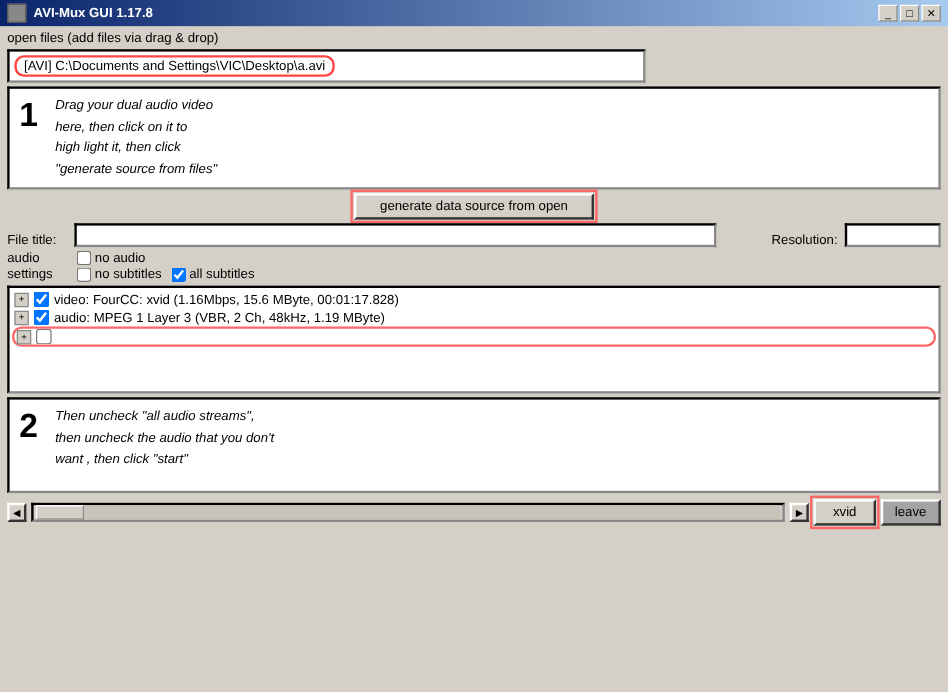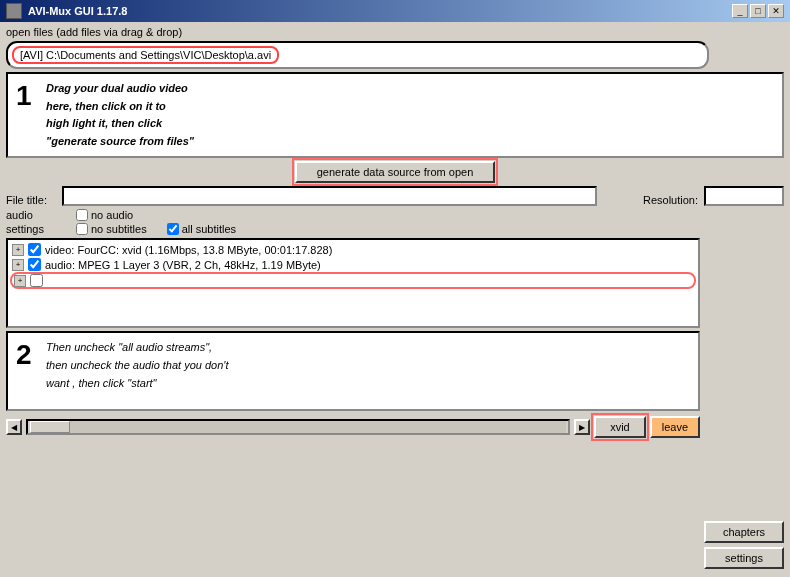--- a/index.html
+++ b/index.html
@@ -154,21 +154,21 @@
       flex: 1;
     }
     .resolution-input {
       width: 80px;
     }
 
     
     .options-row {
       display: flex;
       align-items: center;
-      gap: 20px;
+      gap: 8px;
     }
     .options-label {
       font-size: 11px;
       min-width: 50px;
       color: #000;
     }
     .checkbox-item {
       display: flex;
       align-items: center;
       gap: 3px;
@@ -302,21 +302,21 @@
       border: 2px outset #fff;
       border-bottom-color: #888;
       border-right-color: #888;
       padding: 3px 14px;
       font-size: 11px;
       cursor: pointer;
       outline: 2px solid #ff6666;
       outline-offset: 1px;
     }
     .leave-btn {
-      background: #fdba74;
+      background: #a3a3a3;
       border: 2px outset #fff;
       border-bottom-color: #888;
       border-right-color: #888;
       padding: 3px 10px;
       font-size: 11px;
       cursor: pointer;
       text-align: center;
     }
 
     
@@ -361,28 +361,28 @@
     <div class="title-btn">✕</div>
   </div>
 </div>
 
 <div class="window-body">
 
   <div class="open-files-label">open files (add files via drag &amp; drop)</div>
 
   <div style="display:flex; gap:4px; align-items:stretch;">
 
-    <div class="file-list-box" style="width:703px; height:auto; min-height:28px;border-radius:11px;">
+    <div class="file-list-box" style="width:532px; height:auto; min-height:28px;">
       <span class="file-item">[AVI] C:\Documents and Settings\VIC\Desktop\a.avi</span>
     </div>
   </div>
 
   <div class="instruction-box">
     <span class="step-number">1</span>
-    <pre class="instruction-text" style="font-family:inherit; white-space:pre-wrap;font-weight:bold;">Drag your dual audio video
+    <pre class="instruction-text" style="font-family:inherit; white-space:pre-wrap;">Drag your dual audio video
 here, then click on it to
 high light it, then click
 "generate source from files"</pre>
   </div>
 
   <div class="generate-btn-row">
     <button class="generate-btn">generate data source from open</button>
   </div>
 
   <div class="form-row">
@@ -413,21 +413,21 @@
     </div>
   </div>
 
   <div class="main-layout">
     <div class="left-panel">
 
       <div class="streams-container" style="height:90px; flex:none;">
         <div class="stream-row">
           <span class="expand-btn">+</span>
           <input type="checkbox" checked="" style="">
-          <span>video: FourCC: xvid (1.16Mbps, 13.8 MByte, 00:01:17.828)</span>
+          <span>video: FourCC: xvid (1.16Mbps, 15.6 MByte, 00:01:17.828)</span>
         </div>
         <div class="stream-row">
           <span class="expand-btn">+</span>
           <input type="checkbox" checked="" style="">
           <span>audio: MPEG 1 Layer 3 (VBR, 2 Ch, 48kHz, 1.19 MByte)</span>
         </div>
         <div class="stream-row highlighted">
           <span class="expand-btn">+</span>
           <input type="checkbox" style="">
         </div>
@@ -447,19 +447,15 @@
             <div class="scrollbar-thumb"></div>
           </div>
         </div>
         <div class="scroll-arrow">▶</div>
         <button class="start-btn">xvid</button>
         <button class="leave-btn">leave</button>
       </div>
 
     </div>
 
-    <div class="right-panel">
-      <button class="side-btn">chapters</button>
-      <button class="side-btn">settings</button>
-    </div>
   </div>
 
 </div>
 
 </body></html>

